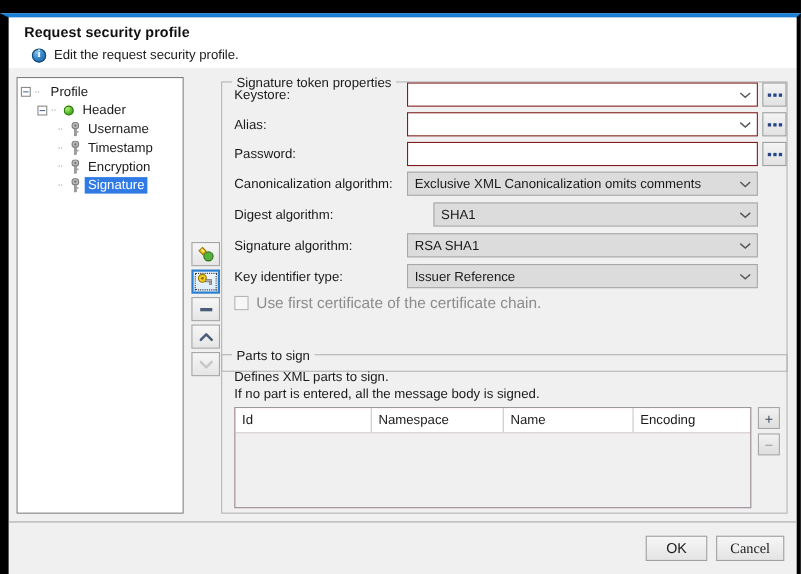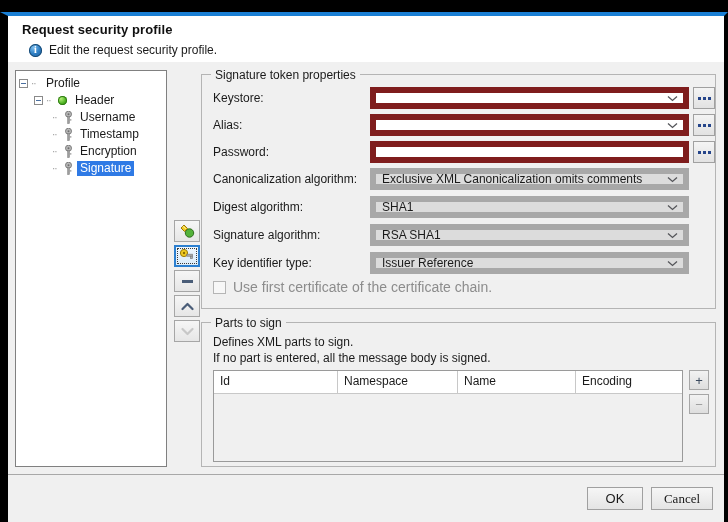--- a/index.html
+++ b/index.html
@@ -204,21 +204,21 @@
     font-size: 12px;
     color: #1a1a1a;
     padding-left: 11px;
     box-sizing: border-box;
   }
   .ctl-wrap { flex: 1; display: flex; align-items: center; }
 
   .combo, .textfield {
     height: 22px;
     box-sizing: border-box;
-    border: 6px solid #7f1d1d;
+    border: 1px solid #7f1d1d;
     background: #ffffff;
     font-size: 12px;
     color: #1a1a1a;
     display: flex;
     align-items: center;
     padding: 0 4px 0 6px;
     position: relative;
     flex: 1;
   }
   .combo.grey { background: #dcdcdc; border-color: #a8a8a8; }
@@ -446,21 +446,21 @@
       </div>
       <div class="vbtn dim">
         <svg width="13" height="9" viewBox="0 0 13 9">
           <path d="M1.5 2 L6.5 7 L11.5 2" fill="none" stroke="#9b9b9b" stroke-width="2.2" stroke-linecap="round" stroke-linejoin="round"></path>
         </svg>
       </div>
     </div>
 
     <div id="form-area">
 
-      <div class="groupbox" style="position:absolute; left:0; top:8px; right:0; height:235px; padding-top:12px;">
+      <div class="groupbox" style="position:absolute; left:0; top:8px; right:0; height:264px; ">
         <span class="gb-title">Signature token properties</span>
 
         <div class="row">
           <span class="lab">Keystore:</span>
           <span class="ctl-wrap">
             <span class="combo">
               <span class="val"></span>
               <span class="arrow">
                     <svg width="11" height="7" viewBox="0 0 11 7">
                       <path d="M1 1.5 L5.5 5.5 L10 1.5" fill="none" stroke="#55565a" stroke-width="1.3"></path>
@@ -517,21 +517,21 @@
                     <svg width="11" height="7" viewBox="0 0 11 7">
                       <path d="M1 1.5 L5.5 5.5 L10 1.5" fill="none" stroke="#55565a" stroke-width="1.3"></path>
                     </svg>
                   </span>
             </span>
           </span>
         </div>
 
         <div class="row" style="margin-bottom:6px;">
           <span class="lab">Digest algorithm:</span>
-          <span class="ctl-wrap" style="padding-right:26px;">
+          <span class="ctl-wrap" style="padding-right:26px;margin-left:24px;">
             <span class="combo grey">
               <span class="val">SHA1</span>
               <span class="arrow">
                     <svg width="11" height="7" viewBox="0 0 11 7">
                       <path d="M1 1.5 L5.5 5.5 L10 1.5" fill="none" stroke="#55565a" stroke-width="1.3"></path>
                     </svg>
                   </span>
             </span>
           </span>
         </div>

